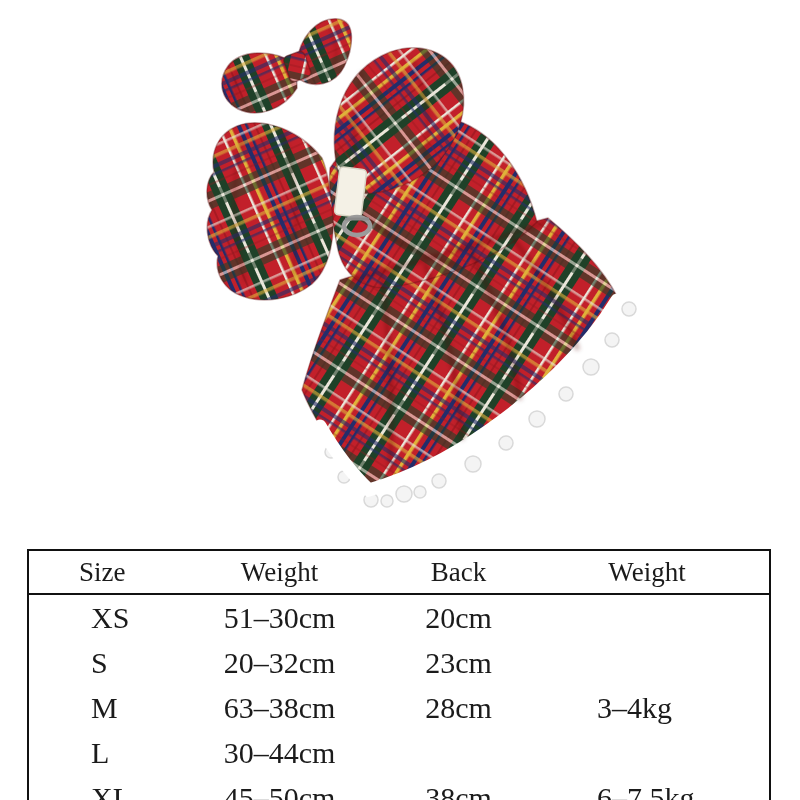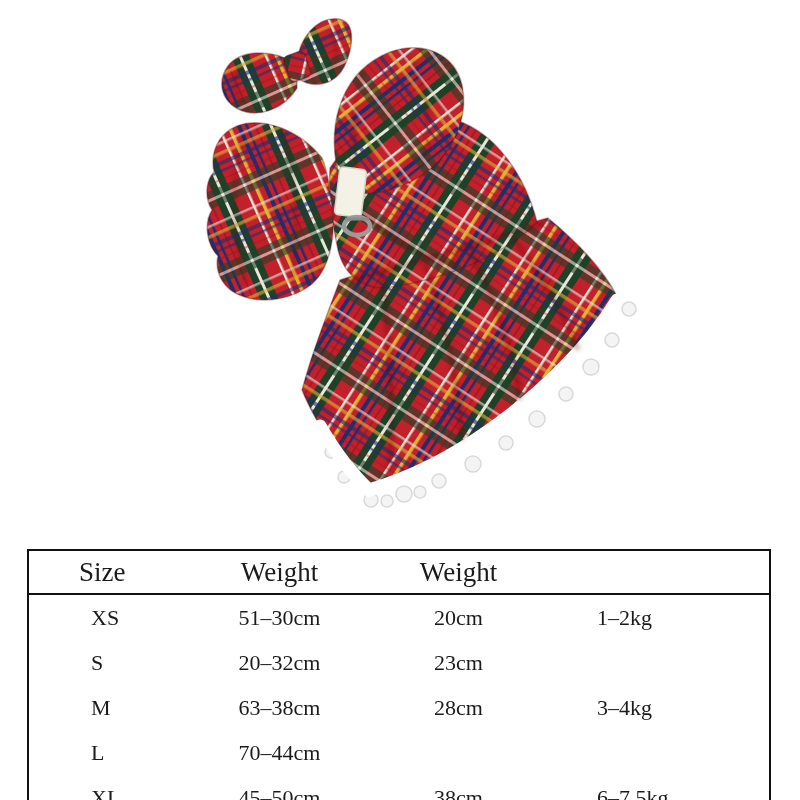--- a/index.html
+++ b/index.html
@@ -31,21 +31,21 @@
     display: grid;
     grid-template-columns: 138px 225px 133px 244px;
     height: 42px;
     border-bottom: 2px solid #111111;
     font-size: 27px;
   }
   .trow {
     display: grid;
     grid-template-columns: 138px 225px 133px 244px;
     height: 45px;
-    font-size: 22px;
+    font-size: 30px;
   }
   .cell { display: flex; align-items: center; justify-content: center; white-space: nowrap; }
   .cell.left-size   { justify-content: flex-start; padding-left: 62px; }
   .cell.left-weight { justify-content: flex-start; padding-left: 72px; }
   .thead .cell.hdr-size { justify-content: flex-start; padding-left: 50px; }
 </style>
 </head>
 <body>
 
 <div class="canvas">
@@ -151,43 +151,43 @@
                C 335 85 313 89 299 79 Z" fill="url(#tartanB)" stroke="#5f1114" stroke-opacity="0.4" stroke-width="1.5"></path>
       <rect x="286" y="53" width="22" height="27" rx="5" transform="rotate(-20 297 66)" fill="url(#tartanA)" stroke="#5f1114" stroke-opacity="0.45" stroke-width="1.5"></rect>
       <path d="M 240 66 C 232 80 234 96 244 104 M 330 28 C 338 42 338 58 332 70" fill="none" stroke="#5a080a" stroke-opacity="0.3" stroke-width="2.5" filter="url(#soft)"></path>
     </g>
   </svg>
 
   <div class="size-table">
     <div class="thead">
       <div class="cell hdr-size">Size</div>
       <div class="cell">Weight</div>
+      <div class="cell">Back</div>
       <div class="cell">Weight</div>
     </div>
 
     <div class="trow">
       <div class="cell left-size">XS</div>
       <div class="cell">51–30cm</div>
       <div class="cell">20cm</div>
-      <div class="cell left-weight">1–2kg</div>
     </div>
     <div class="trow">
       <div class="cell left-size">S</div>
       <div class="cell">20–32cm</div>
       <div class="cell">23cm</div>
     </div>
     <div class="trow">
       <div class="cell left-size">M</div>
       <div class="cell">63–38cm</div>
       <div class="cell">28cm</div>
       <div class="cell left-weight">3–4kg</div>
     </div>
     <div class="trow">
       <div class="cell left-size">L</div>
-      <div class="cell">70–44cm</div>
+      <div class="cell">30–44cm</div>
     </div>
     <div class="trow">
       <div class="cell left-size">XL</div>
       <div class="cell">45–50cm</div>
       <div class="cell">38cm</div>
       <div class="cell left-weight">6–7.5kg</div>
     </div>
   </div>
 
 </div>

